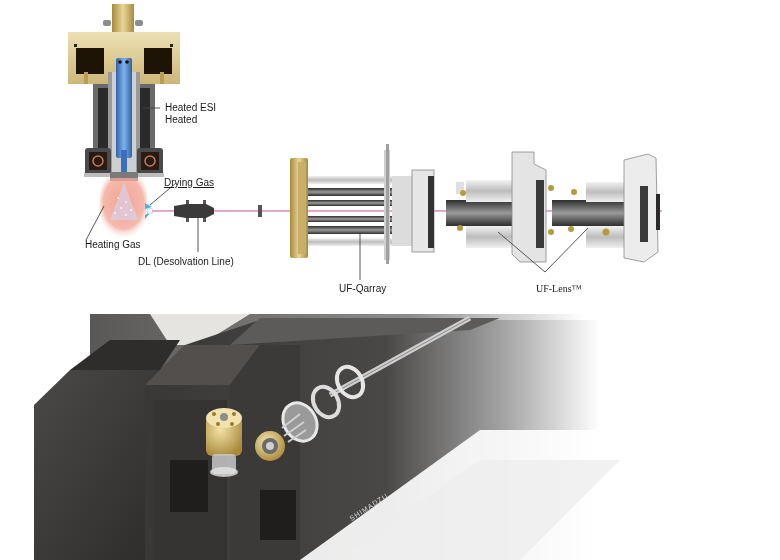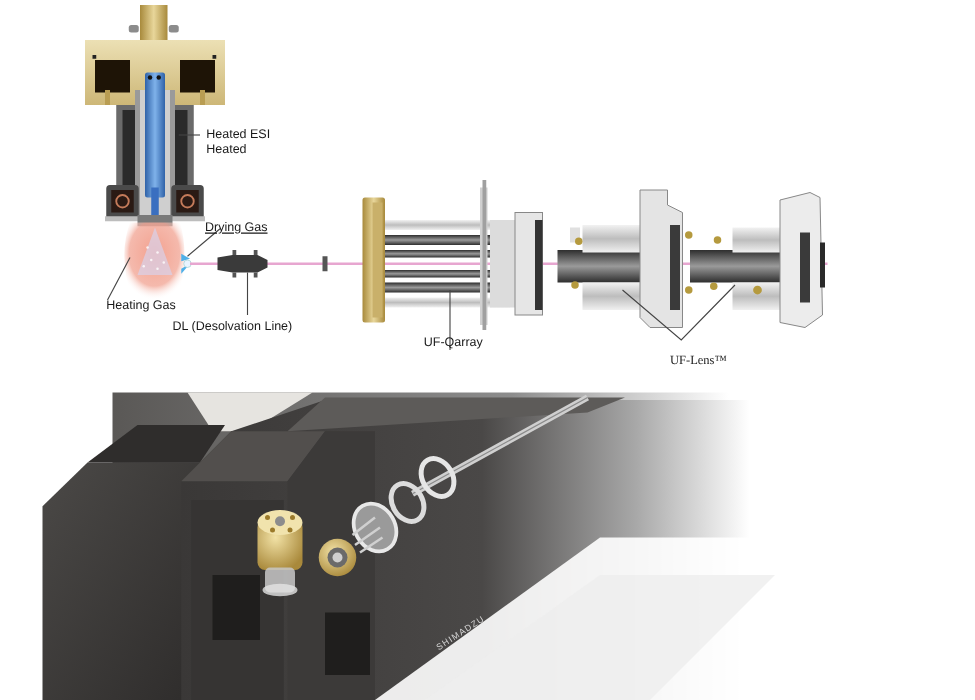--- a/index.html
+++ b/index.html
@@ -167,21 +167,21 @@
   </g>
 </svg>
 
 <div class="label" style="left:165px;top:102px;">
   <div>Heated ESI</div>
   <div>Heated</div>
 </div>
 <div class="label" style="left:164px;top:177px;text-decoration:underline;">Drying Gas</div>
 <div class="label" style="left:41px;top:239px;margin-left:44px;">Heating Gas</div>
 <div class="label" style="left:138px;top:256px;">DL (Desolvation Line)</div>
-<div class="label" style="left:339px;top:269px;">UF-Qarray</div>
+<div class="label" style="left:339px;top:283px;">UF-Qarray</div>
 <div class="label" style="left:536px;top:283px;font-family:Liberation Serif, serif;">UF-Lens™</div>
 </div>
 
 <div class="photo">
 <svg width="780" height="260" viewBox="0 300 780 260">
   <defs>
     <linearGradient id="bodyFade" x1="0" x2="1">
       <stop offset="0" stop-color="#3a3837"></stop>
           <stop offset="0.45" stop-color="#4a4847"></stop>
       <stop offset="0.68" stop-color="#a8a8a8"></stop>

